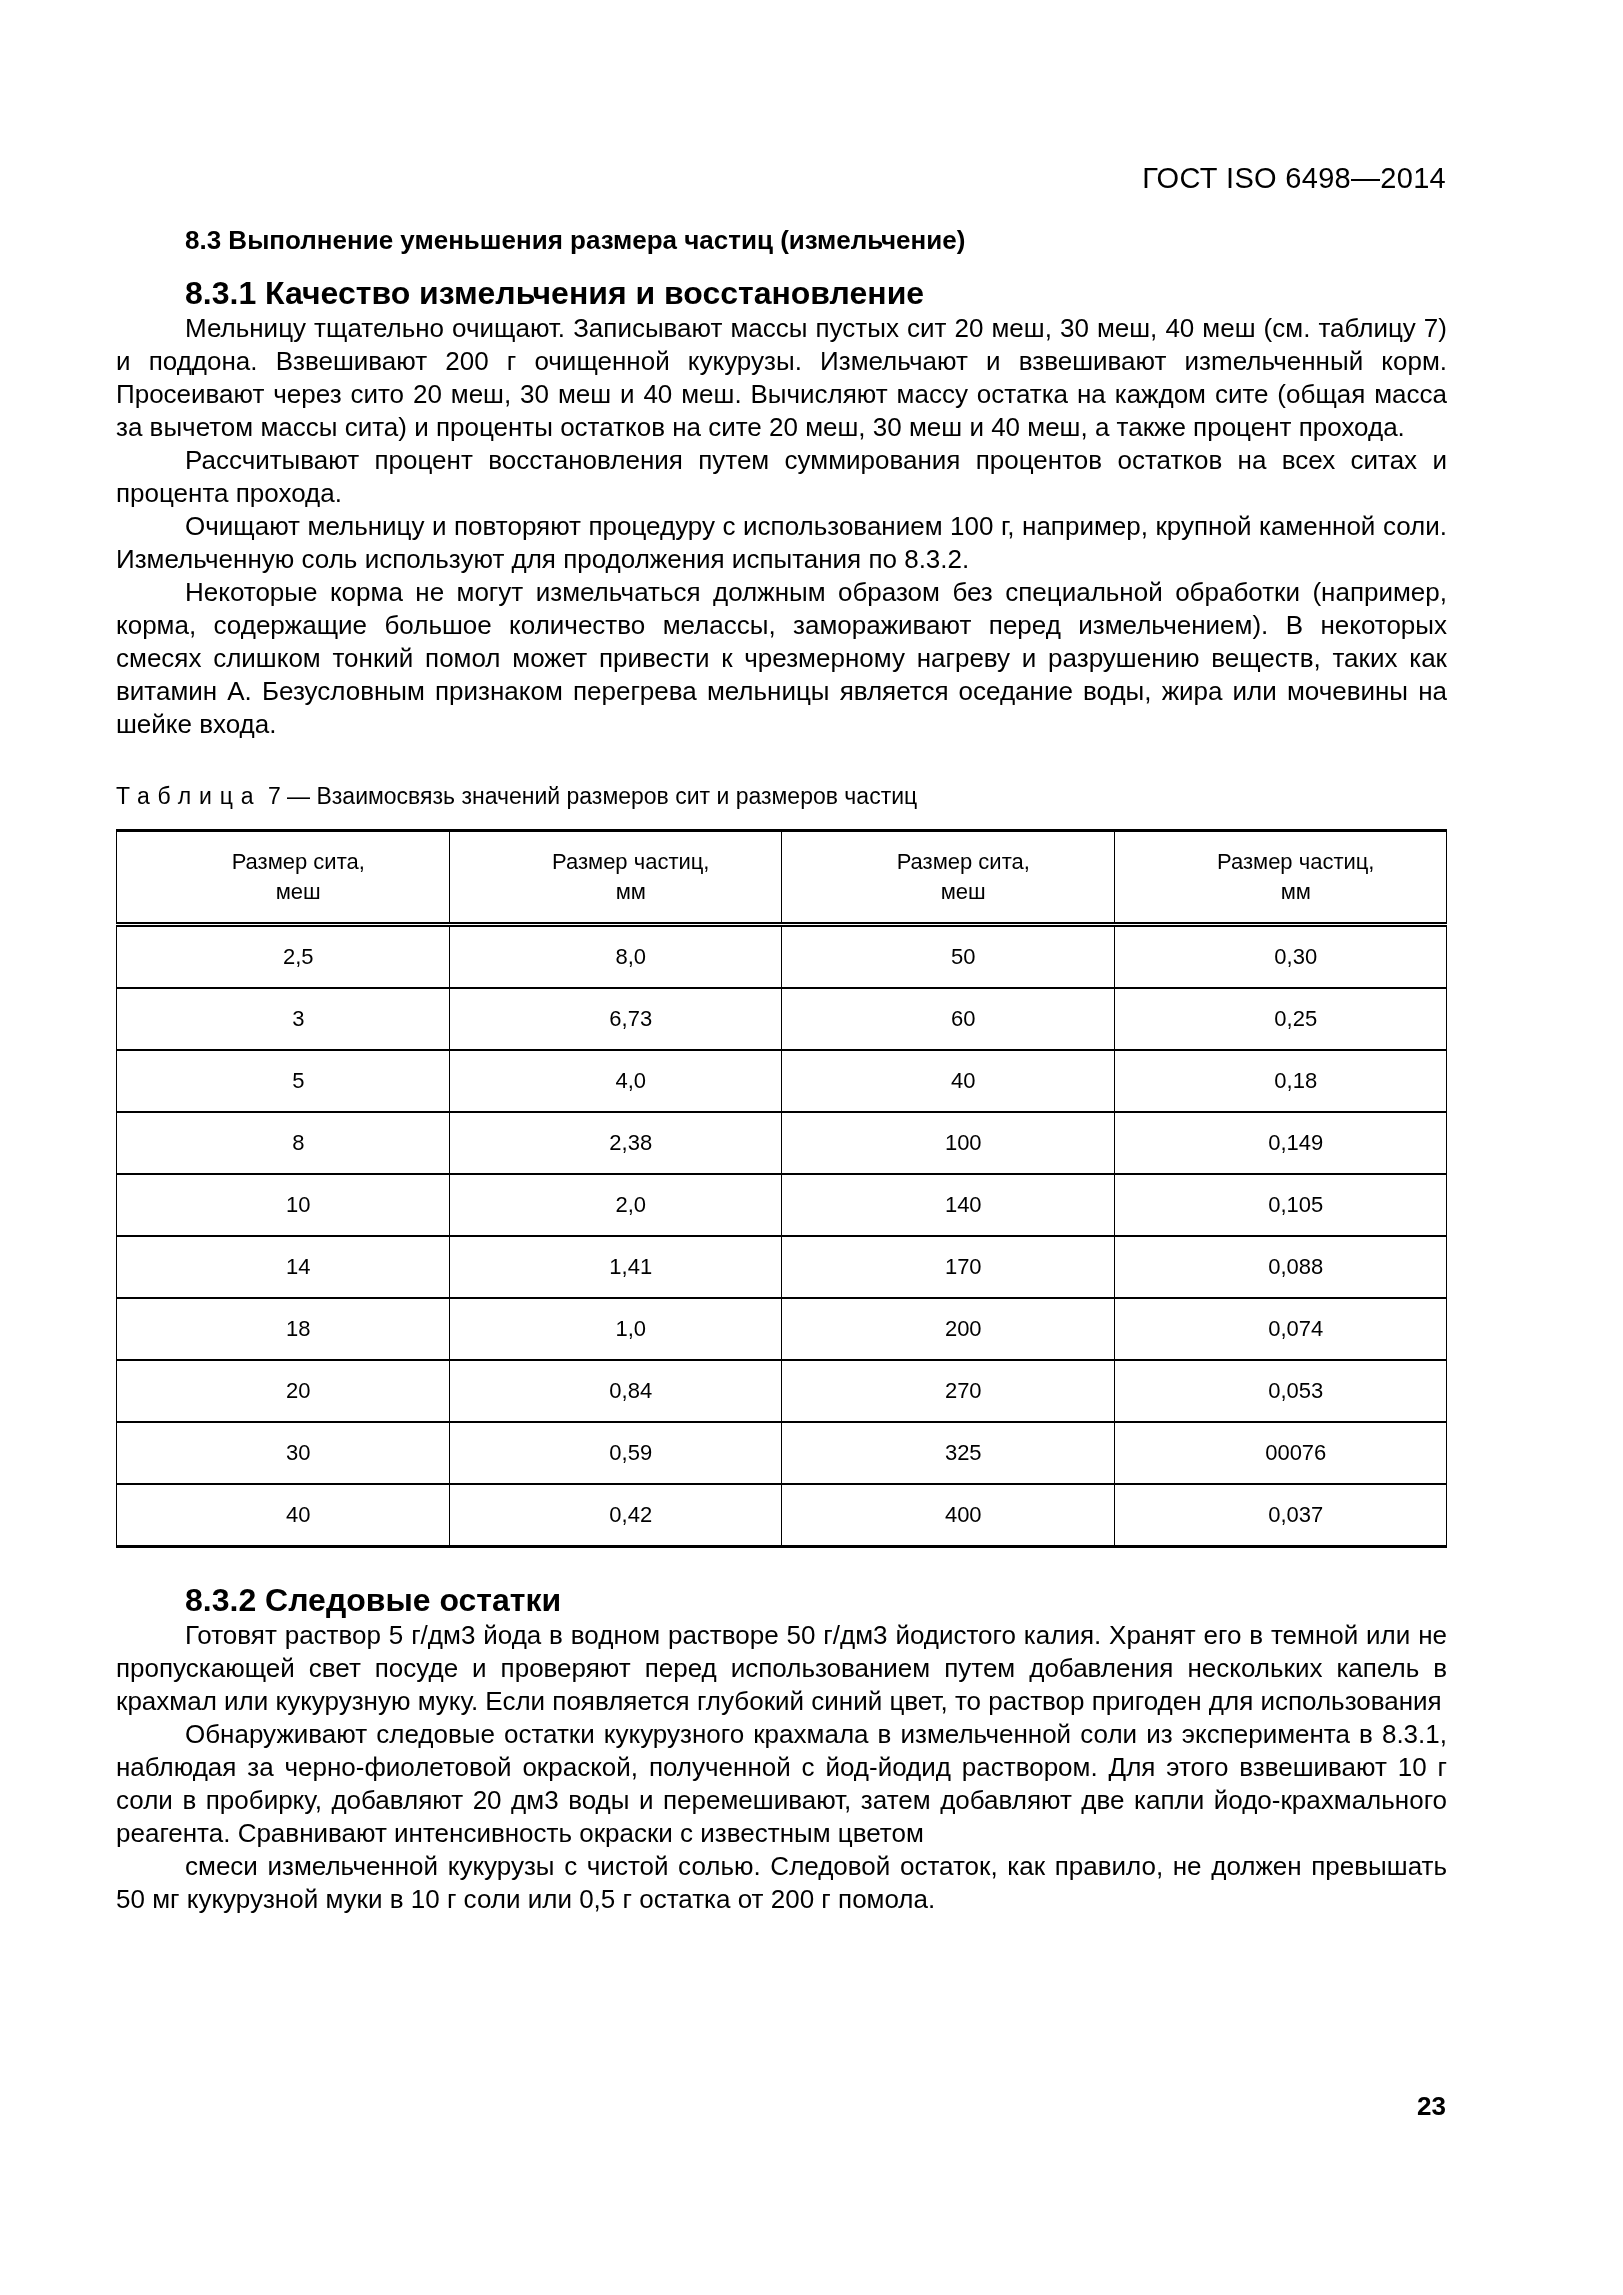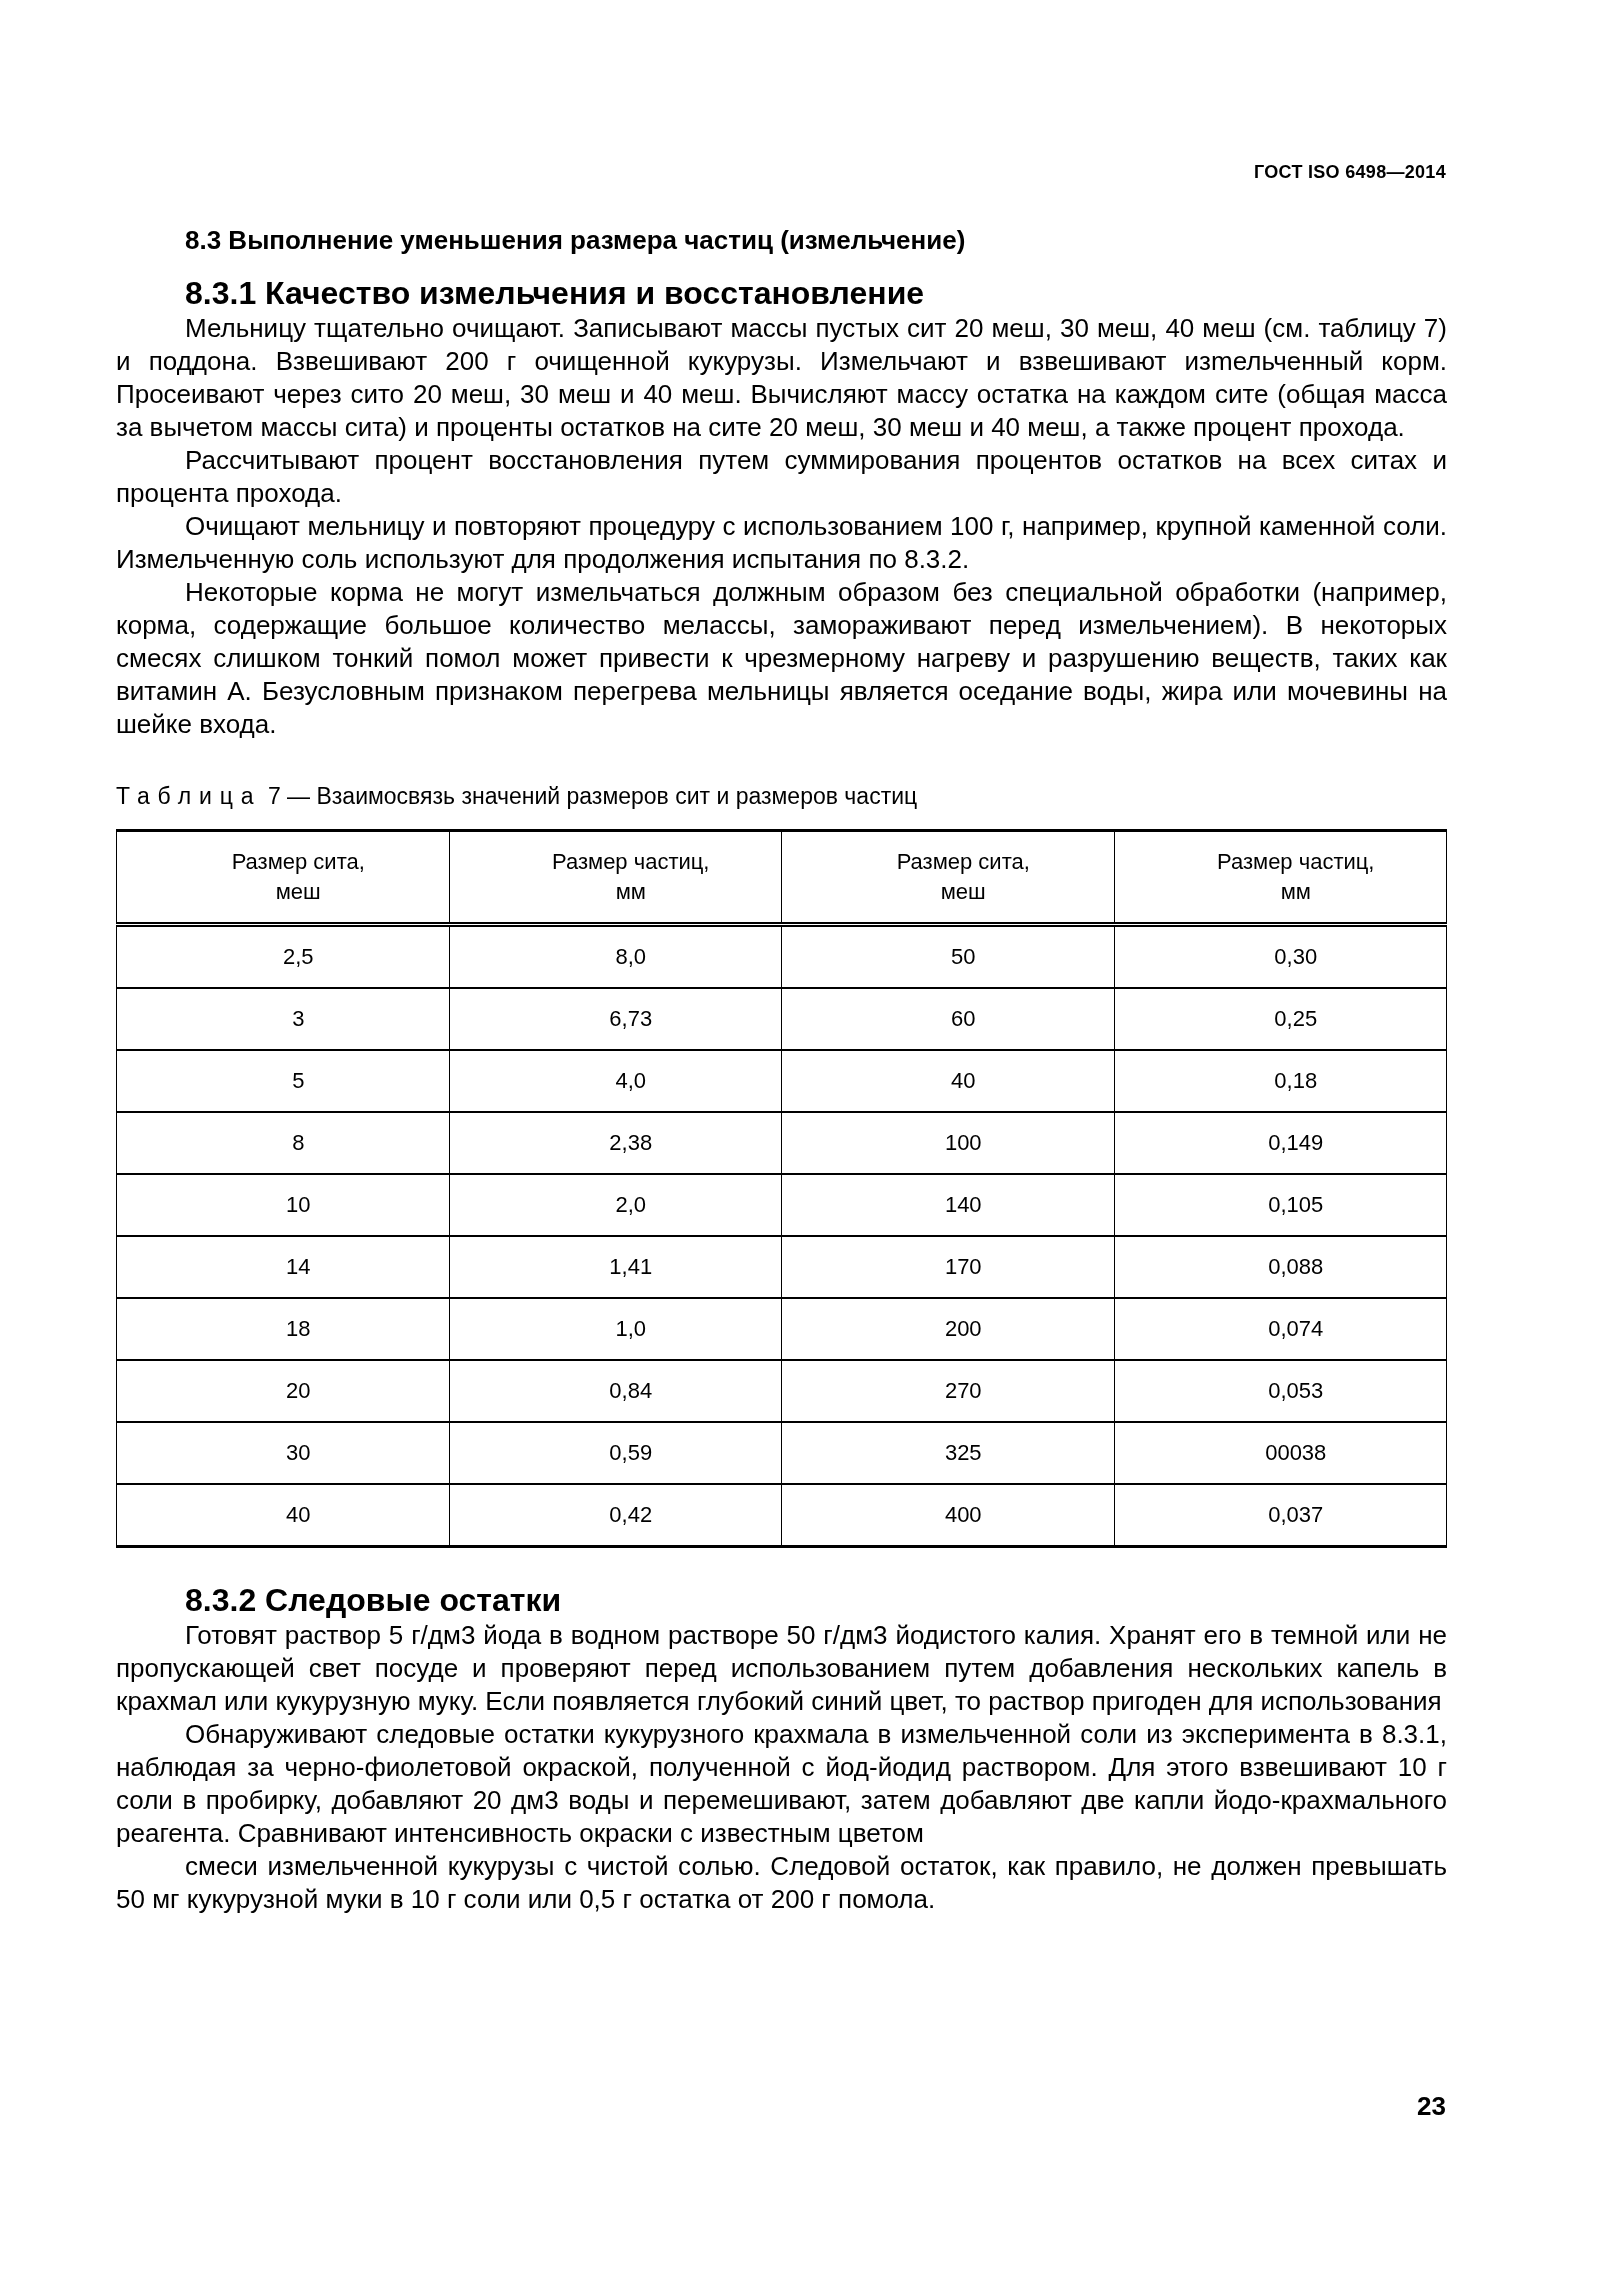--- a/index.html
+++ b/index.html
@@ -2,21 +2,21 @@
 <html style="font-size:10.5px"><head>
   <meta charset="utf-8">
   <style>
     html, body { margin: 0; padding: 0; background: #ffffff; }
     body {
       width: 1623px; height: 2295px; position: relative; overflow: hidden;
       font-family: "Liberation Sans", sans-serif; color: #000;
     }
     .doc-code {
       position: absolute; right: 177px; top: 162px;
-      font-size: 18px; font-weight: bold; letter-spacing: 0.3px;
+      font-size: 29px; font-weight: normal; letter-spacing: 0.3px;
     }
     .content { position: absolute; left: 116px; width: 1331px; top: 222px; }
     .h2 { font-weight: bold; font-size: 26px; padding-left: 69px; margin: 0; line-height: 37px; }
     .h3 { font-weight: bold; font-size: 32px; padding-left: 69px; margin: 0; line-height: 37px; }
     .sec-83 { margin-top: 0; }
     .sec-831 { margin-top: 15.7px; }
     p.par {
       margin: 0; font-size: 26px; line-height: 33px; text-align: justify;
       text-indent: 69px; hyphens: manual;
     }
@@ -122,21 +122,21 @@
         <tr>
           <td>20</td>
           <td>0,84</td>
           <td>270</td>
           <td>0,053</td>
         </tr>
         <tr>
           <td>30</td>
           <td>0,59</td>
           <td>325</td>
-          <td>00038</td>
+          <td>00076</td>
         </tr>
         <tr>
           <td>40</td>
           <td>0,42</td>
           <td>400</td>
           <td>0,037</td>
         </tr>
       </tbody>
   </table>
 

